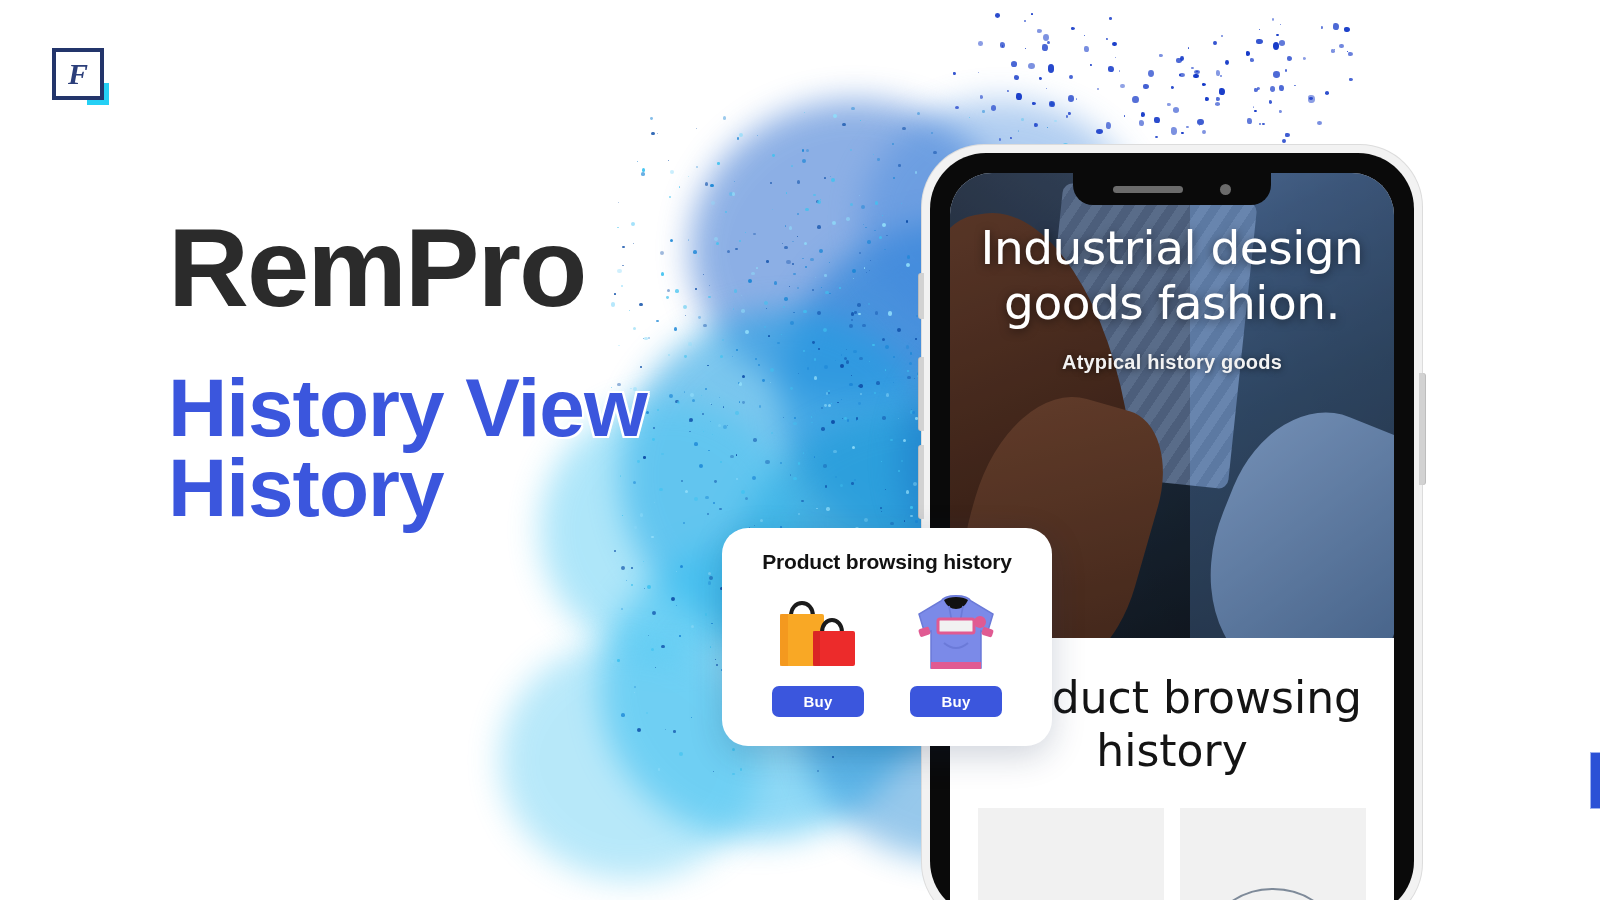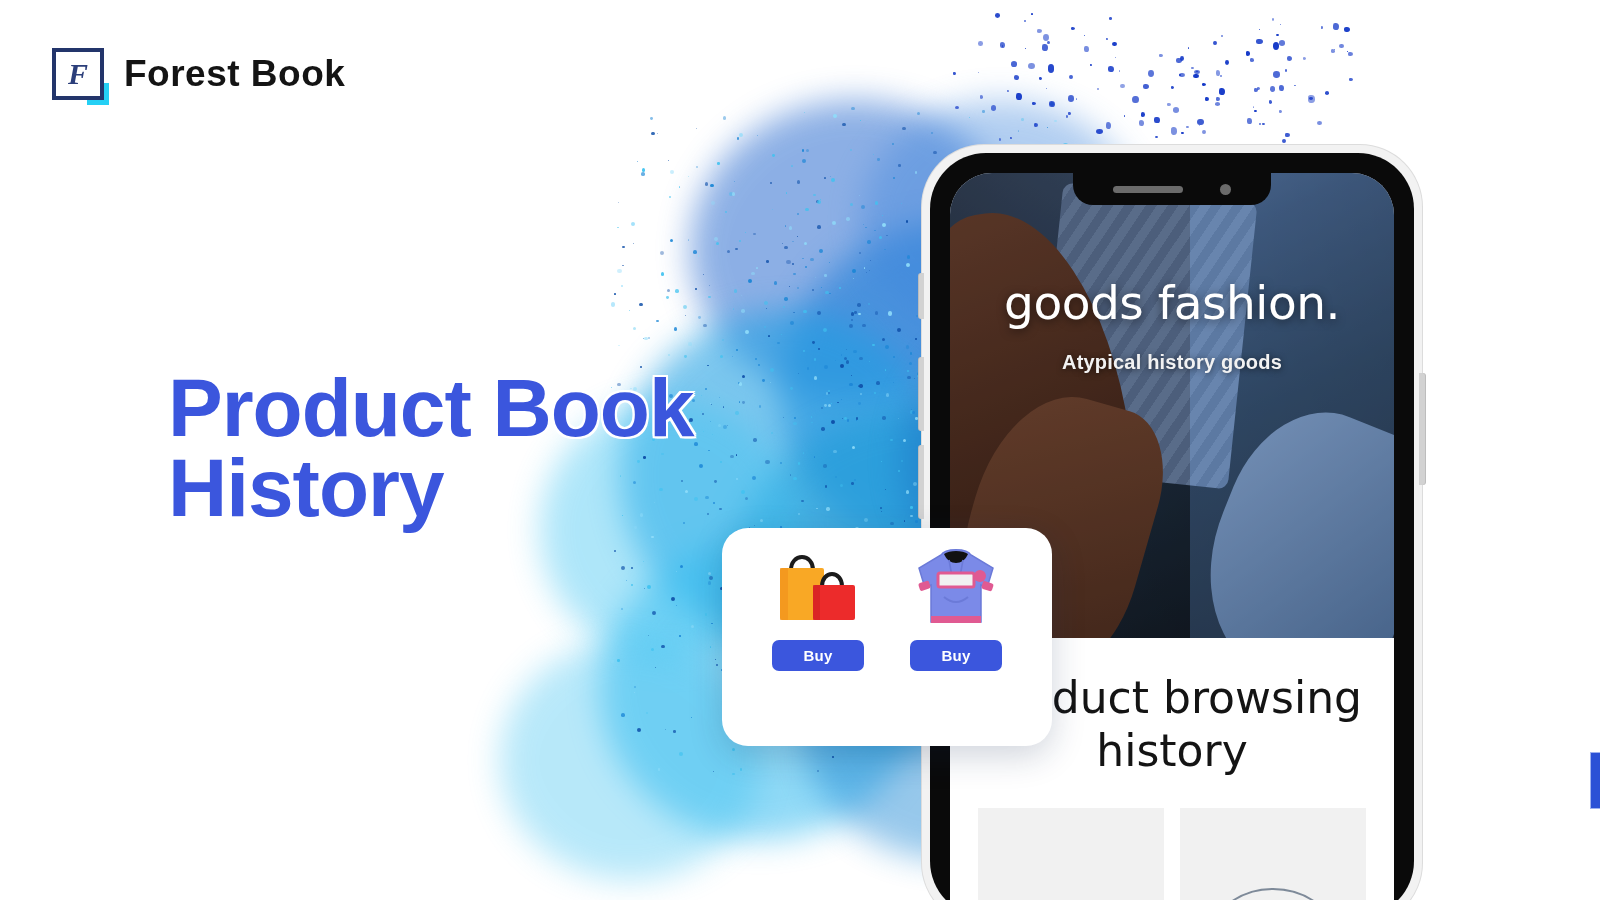--- a/index.html
+++ b/index.html
@@ -949,26 +949,26 @@
       <div class="grain" style="left: 700.275px; top: 75.826px; width: 4.07477px; height: 4.85175px; background: rgb(20, 57, 200); opacity: 0.910315; border-radius: 50%;"></div>
       <div class="grain" style="left: 663.165px; top: 104.055px; width: 5.94115px; height: 5.21053px; background: rgb(20, 57, 200); opacity: 0.794609; border-radius: 40% 60% 55% 45%;"></div>
     </div>
 
   <div class="logo-row">
     <div class="logo-mark">
       <div class="sq"></div>
       <div class="f">F</div>
       <div class="cy"></div>
     </div>
-    <div class="logo-text">Forest Book</div>
   </div>
 
+  <div class="h1">RemPro</div>
 
   <div class="h2">
-    <span>Product Book</span><br>
+    <span>History View</span><br>
     <span>History</span>
   </div>
 
 
   <div class="phone">
     <div class="phone-frame"></div>
 
     <div class="btn-left" style="top:128px;height:46px;"></div>
     <div class="btn-left" style="top:212px;height:74px;"></div>
     <div class="btn-left" style="top:300px;height:74px;"></div>
@@ -988,21 +988,21 @@
             <div class="arm"></div>
             <div class="arm2"></div>
             <div class="strap"></div>
             <div class="strap2"></div>
           </div>
           <div class="hero-tint2"></div>
           <div class="hero-tint"></div>
 
           <div class="hero-content">
             <div class="hero-h">
-              <br>
+              <span>Industrial design</span><br>
               <span>goods fashion.</span>
             </div>
             <div class="hero-sub">Atypical history goods</div>
           </div>
         </div>
 
         <div class="phone-lower">
           <div class="lower-title">
             <span>Product browsing</span><br>
             <span>history</span>
@@ -1013,20 +1013,21 @@
               <div class="arc"></div>
             </div>
           </div>
         </div>
 
       </div>
     </div>
   </div>
 
   <div class="hist-card">
+    <div class="hist-title">Product browsing history</div>
     <div class="hist-items">
 
       <div class="hist-item">
         <div class="thumb">
           <svg width="86" height="88" viewBox="0 0 86 88" aria-hidden="true">
             <path d="M16 26c0-8 5-13 11-13s11 5 11 13" fill="none" stroke="#1b1b1b" stroke-width="4"></path>
             <rect x="5" y="24" width="44" height="52" rx="2" fill="#f9a825"></rect>
             <rect x="5" y="24" width="8" height="52" fill="#f08c1b" opacity=".55"></rect>
             <path d="M47 42c0-7 4.5-12 10-12s10 5 10 12" fill="none" stroke="#1b1b1b" stroke-width="4"></path>
             <rect x="38" y="41" width="42" height="35" rx="2" fill="#ec2b2b"></rect>

